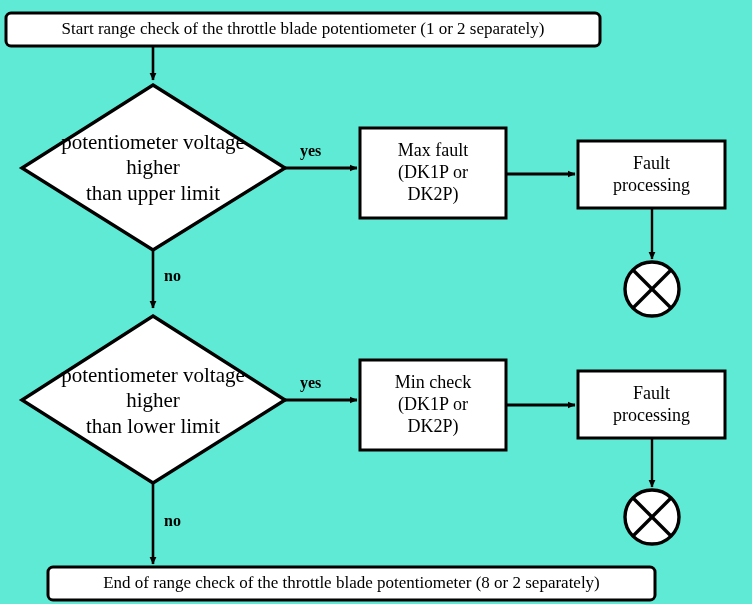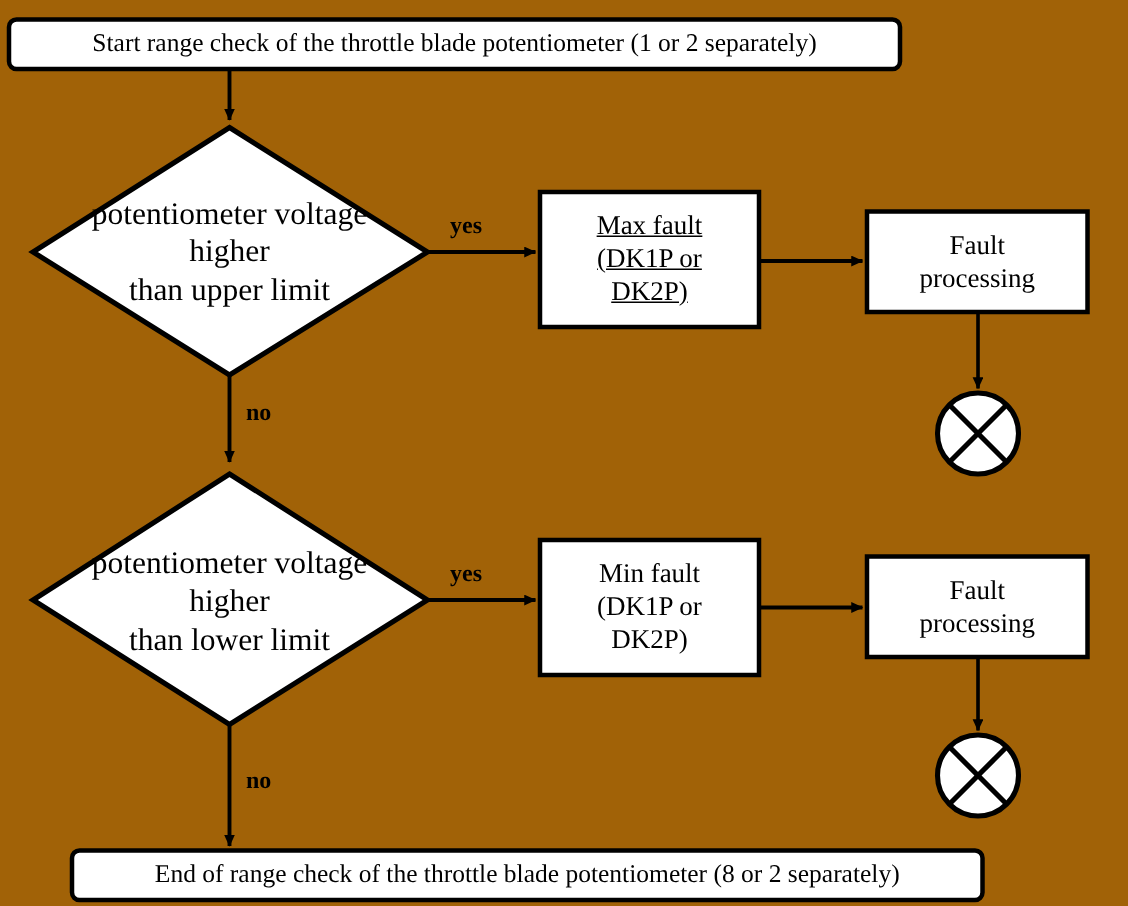--- a/index.html
+++ b/index.html
@@ -9,21 +9,21 @@
     background: #ffffff;
   }
   body {
     font-family: "Liberation Serif", "DejaVu Serif", serif;
     color: #000000;
   }
   #canvas {
     position: relative;
     width: 752px;
     height: 604px;
-    background: #a16207;
+    background: #5eead4;
     overflow: hidden;
   }
   #vector-layer {
     position: absolute;
     left: 0;
     top: 0;
     width: 752px;
     height: 604px;
   }
   .node-text {
@@ -111,31 +111,31 @@
     <line x1="153" y1="483" x2="153" y2="564" stroke="#000000" stroke-width="2.6" marker-end="url(#arrowhead)"></line>
 
     <rect x="48" y="567" width="607" height="33" rx="5" ry="5" fill="#ffffff" stroke="#000000" stroke-width="3"></rect>
   </svg>
 
   <div class="node-text terminal-text" style="left:10px; top:13px; width:586px; height:33px;">Start range check of the throttle blade potentiometer (1 or 2 separately)</div>
 
   <div class="node-text decision-text" style="left:33px; top:141px; width:240px; height:54px;">potentiometer voltage higher
 than upper limit</div>
 
-  <div class="node-text process-text" style="left:362px; top:130px; width:142px; height:86px;text-decoration:underline;">Max fault
+  <div class="node-text process-text" style="left:362px; top:130px; width:142px; height:86px;">Max fault
 (DK1P or
 DK2P)</div>
 
   <div class="node-text process-text" style="left:580px; top:143px; width:143px; height:63px;">Fault
 processing</div>
 
   <div class="node-text decision-text" style="left:33px; top:374px; width:240px; height:54px;">potentiometer voltage higher
 than lower limit</div>
 
-  <div class="node-text process-text" style="left:362px; top:362px; width:142px; height:86px;">Min fault
+  <div class="node-text process-text" style="left:362px; top:362px; width:142px; height:86px;">Min check
 (DK1P or
 DK2P)</div>
 
   <div class="node-text process-text" style="left:580px; top:373px; width:143px; height:63px;">Fault
 processing</div>
 
   <div class="node-text terminal-text" style="left:52px; top:567px; width:599px; height:33px;">End of range check of the throttle blade potentiometer (8 or 2 separately)</div>
 
   <div class="edge-label" style="left:300px; top:142px;">yes</div>
 

